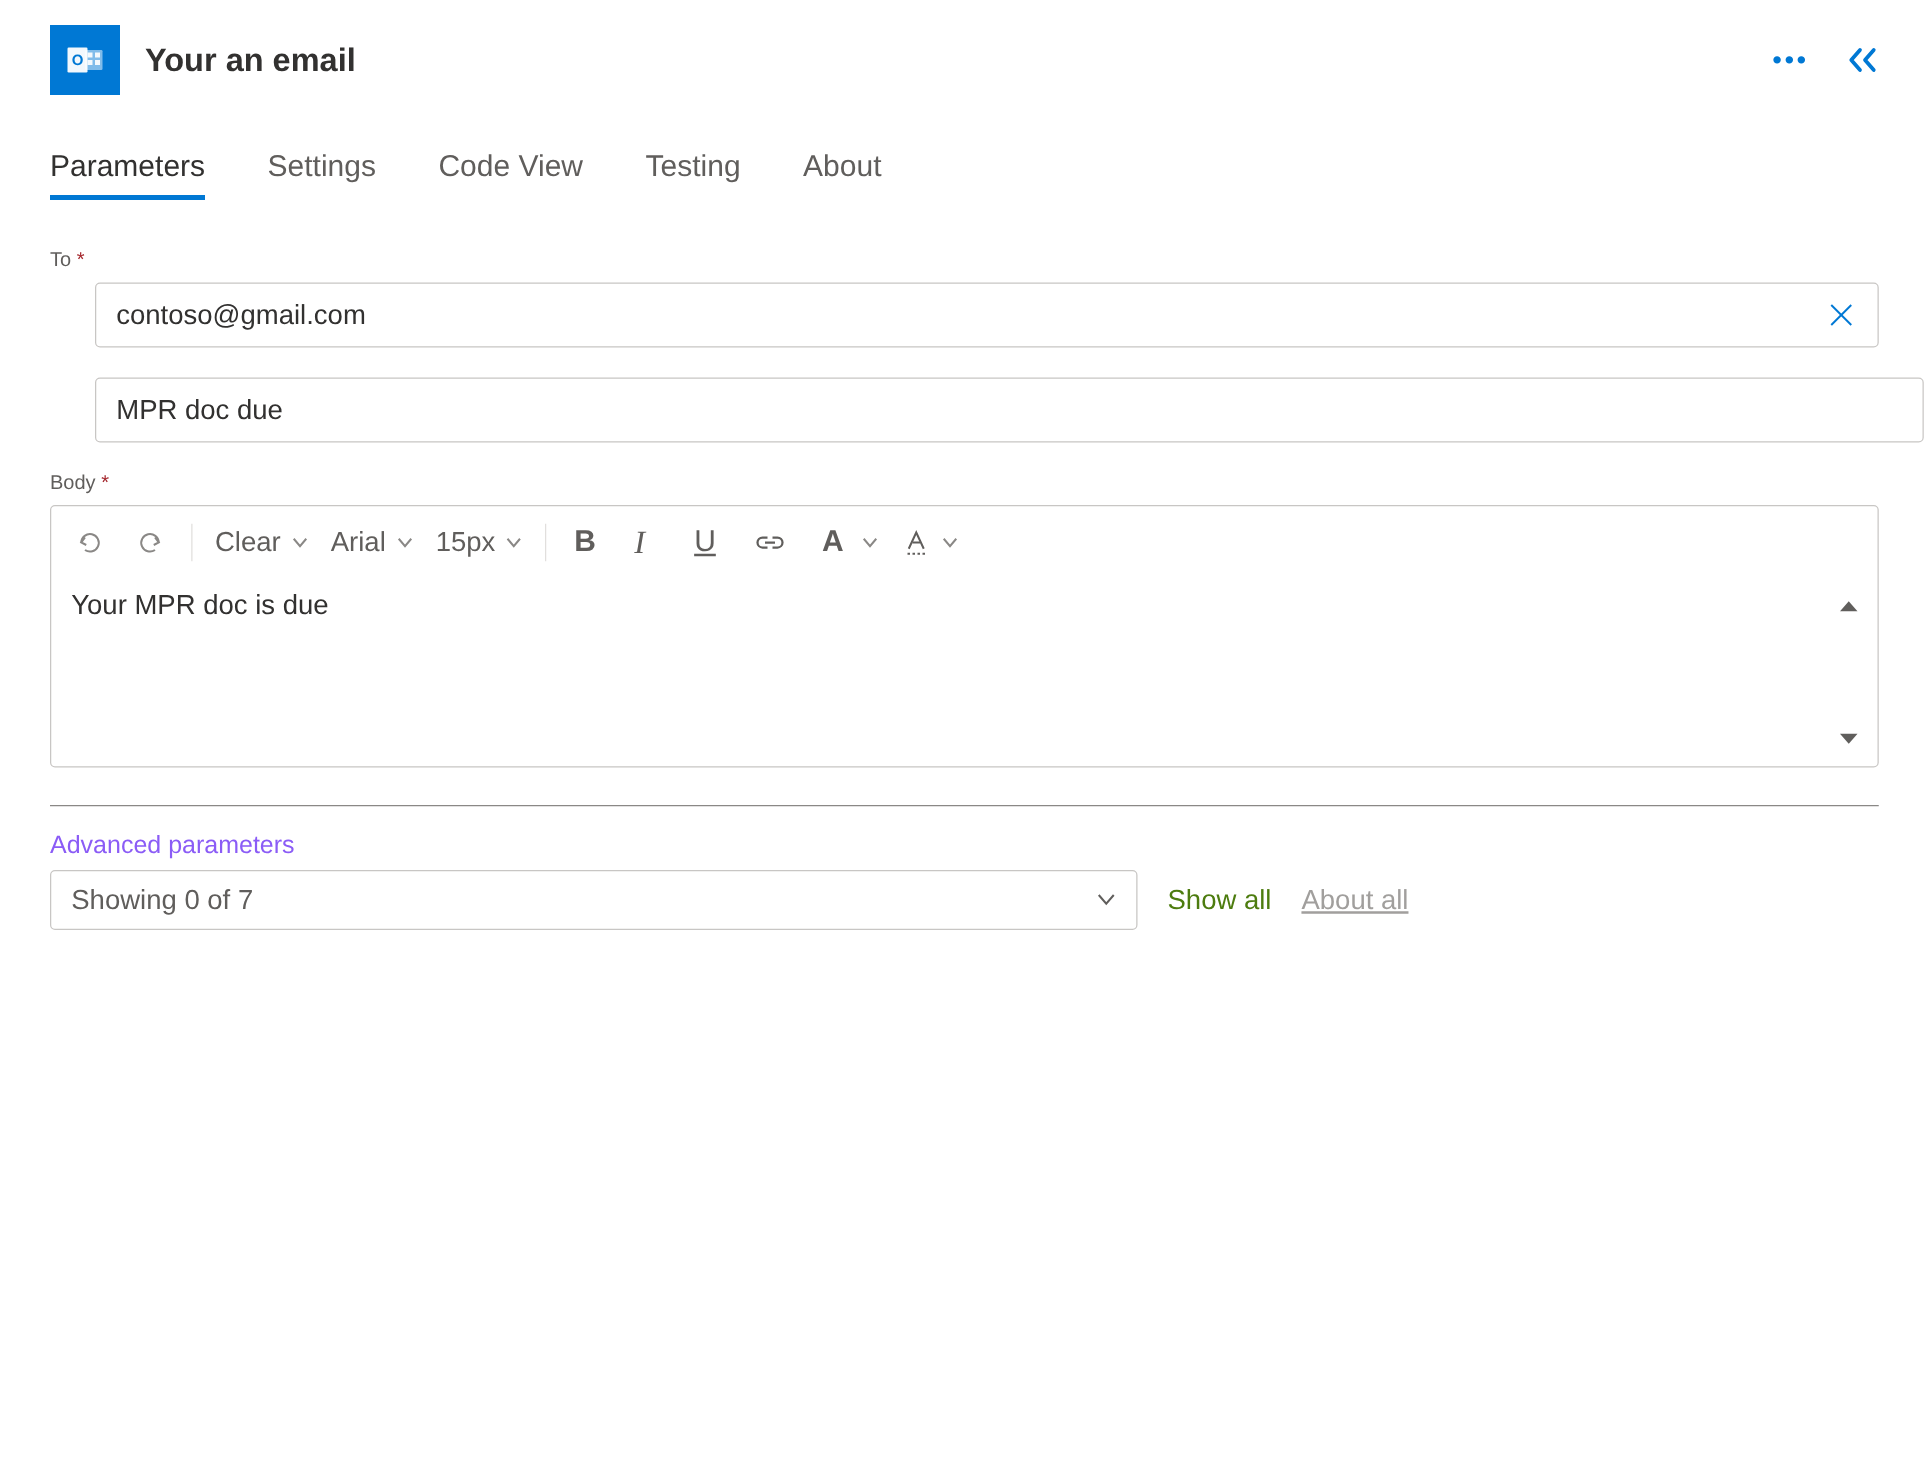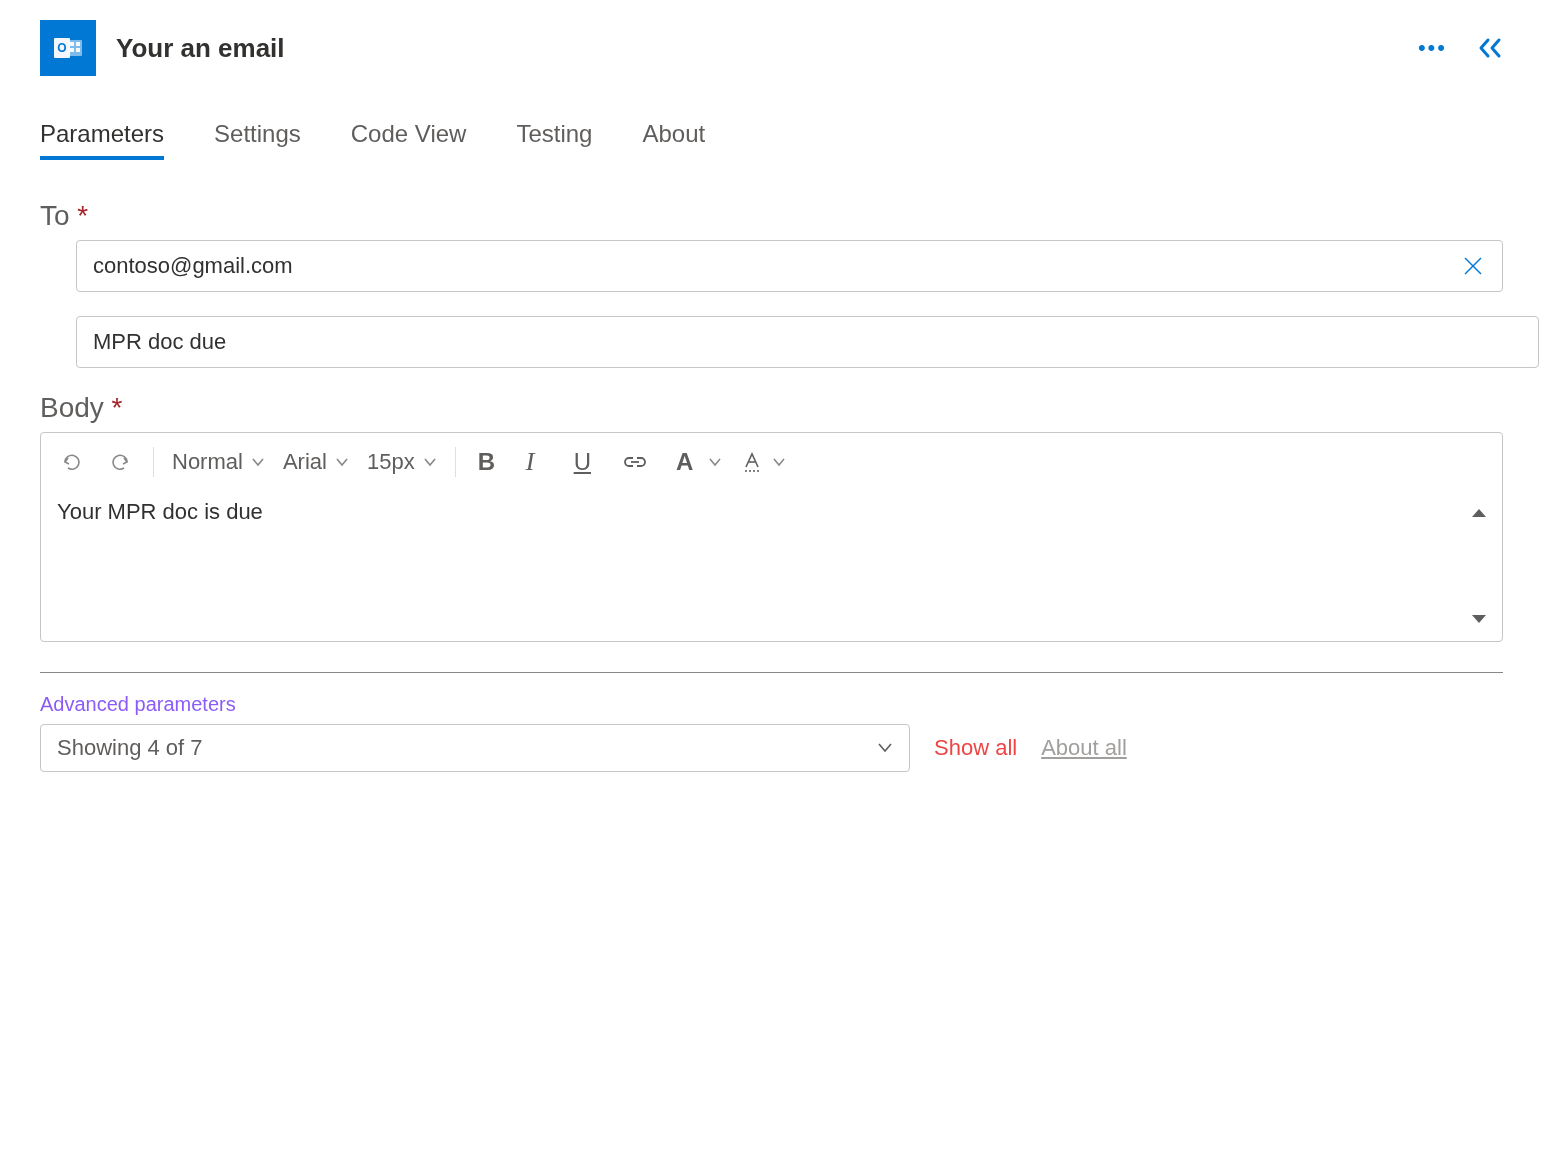--- a/index.html
+++ b/index.html
@@ -71,21 +71,21 @@
     .tab.active {
       color: #323130;
       border-bottom-color: #0078d4;
       font-weight: 400;
     }
     .form-group {
       margin-bottom: 24px;
     }
     .form-label {
       display: block;
-      font-size: 28px;
+      font-size: 16px;
       color: #605e5c;
       margin-bottom: 8px;
     }
     .required {
       color: #a4262c;
     }
     .input-wrapper {
       position: relative;
       display: flex;
       align-items: center;
@@ -213,21 +213,21 @@
       padding: 10px 16px;
       border: 1px solid #c8c6c4;
       border-radius: 4px;
       font-size: 22px;
       color: #605e5c;
       cursor: pointer;
       max-width: 870px;
     }
     .link-btn {
       font-size: 22px;
-      color: #ef4444;
+      color: #4d7c0f;
       cursor: pointer;
       background: none;
       border: none;
     }
     .link-btn.disabled {
       color: #a19f9d;
       text-decoration: underline;
       cursor: default;
     }
     svg { display: block; }
@@ -303,21 +303,21 @@
         </svg>
       </button>
       <button class="toolbar-btn">
         <svg width="22" height="22" viewBox="0 0 22 22" stroke="#8a8886" stroke-width="1.6" fill="none">
           <path d="M 18 11 A 7 7 0 1 0 15 17"></path>
           <polyline points="15,7 18,11 14,13" fill="none"></polyline>
         </svg>
       </button>
       <div class="toolbar-divider"></div>
       <div class="toolbar-select">
-        <span>Normal</span>
+        <span>Clear</span>
         <span class="chevron">
           <svg width="14" height="10" viewBox="0 0 14 10" stroke="#8a8886" stroke-width="1.6" fill="none">
               <polyline points="2,2 7,8 12,2"></polyline>
             </svg>
         </span>
       </div>
       <div class="toolbar-select">
         <span>Arial</span>
         <span class="chevron">
           <svg width="14" height="10" viewBox="0 0 14 10" stroke="#8a8886" stroke-width="1.6" fill="none">
@@ -384,21 +384,21 @@
     </div>
   </div>
 </div>
 
 <hr class="divider-line">
 
 <div class="advanced-section">
   <div class="advanced-label">Advanced parameters</div>
   <div class="advanced-row">
     <div class="advanced-select">
-      <span>Showing 4 of 7</span>
+      <span>Showing 0 of 7</span>
       <span class="chevron">
         <svg width="16" height="12" viewBox="0 0 16 12" stroke="#605e5c" stroke-width="1.6" fill="none">
             <polyline points="2,2 8,9 14,2"></polyline>
           </svg>
       </span>
     </div>
     <button class="link-btn">Show all</button>
     <button class="link-btn disabled">About all</button>
   </div>
 </div>

